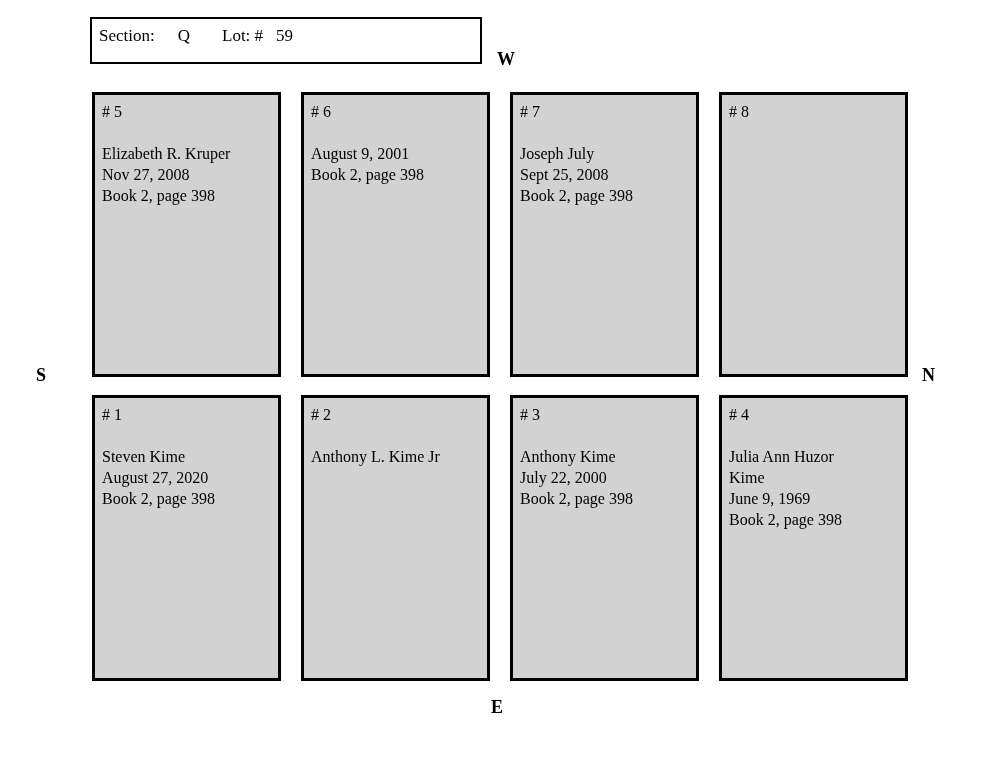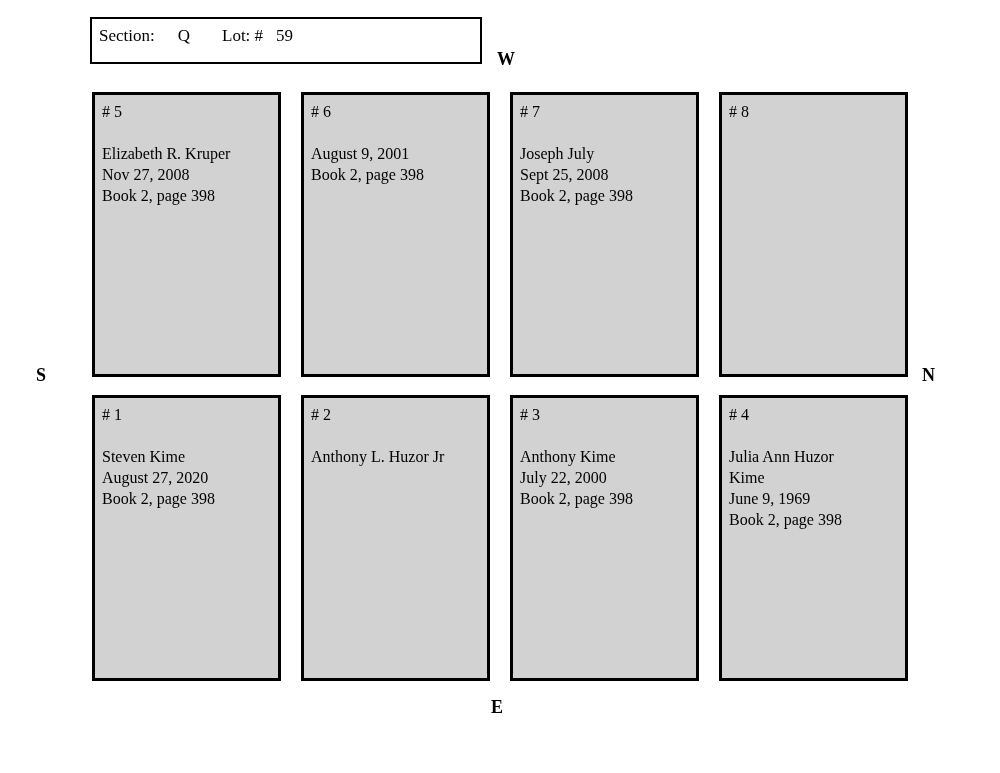--- a/index.html
+++ b/index.html
@@ -114,21 +114,21 @@
 
     <div class="plot-box row-bottom">
       <div class="plot-number"># 1</div>
       <div class="plot-name">Steven Kime</div>
       <div class="plot-date">August 27, 2020</div>
       <div class="plot-book">Book 2, page 398</div>
     </div>
 
     <div class="plot-box row-bottom">
       <div class="plot-number"># 2</div>
-      <div class="plot-name">Anthony L. Huzor Jr</div>
+      <div class="plot-name">Anthony L. Kime Jr</div>
       <div class="plot-book"></div>
     </div>
 
     <div class="plot-box row-bottom">
       <div class="plot-number"># 3</div>
       <div class="plot-name">Anthony Kime</div>
       <div class="plot-date">July 22, 2000</div>
       <div class="plot-book">Book 2, page 398</div>
     </div>
 

